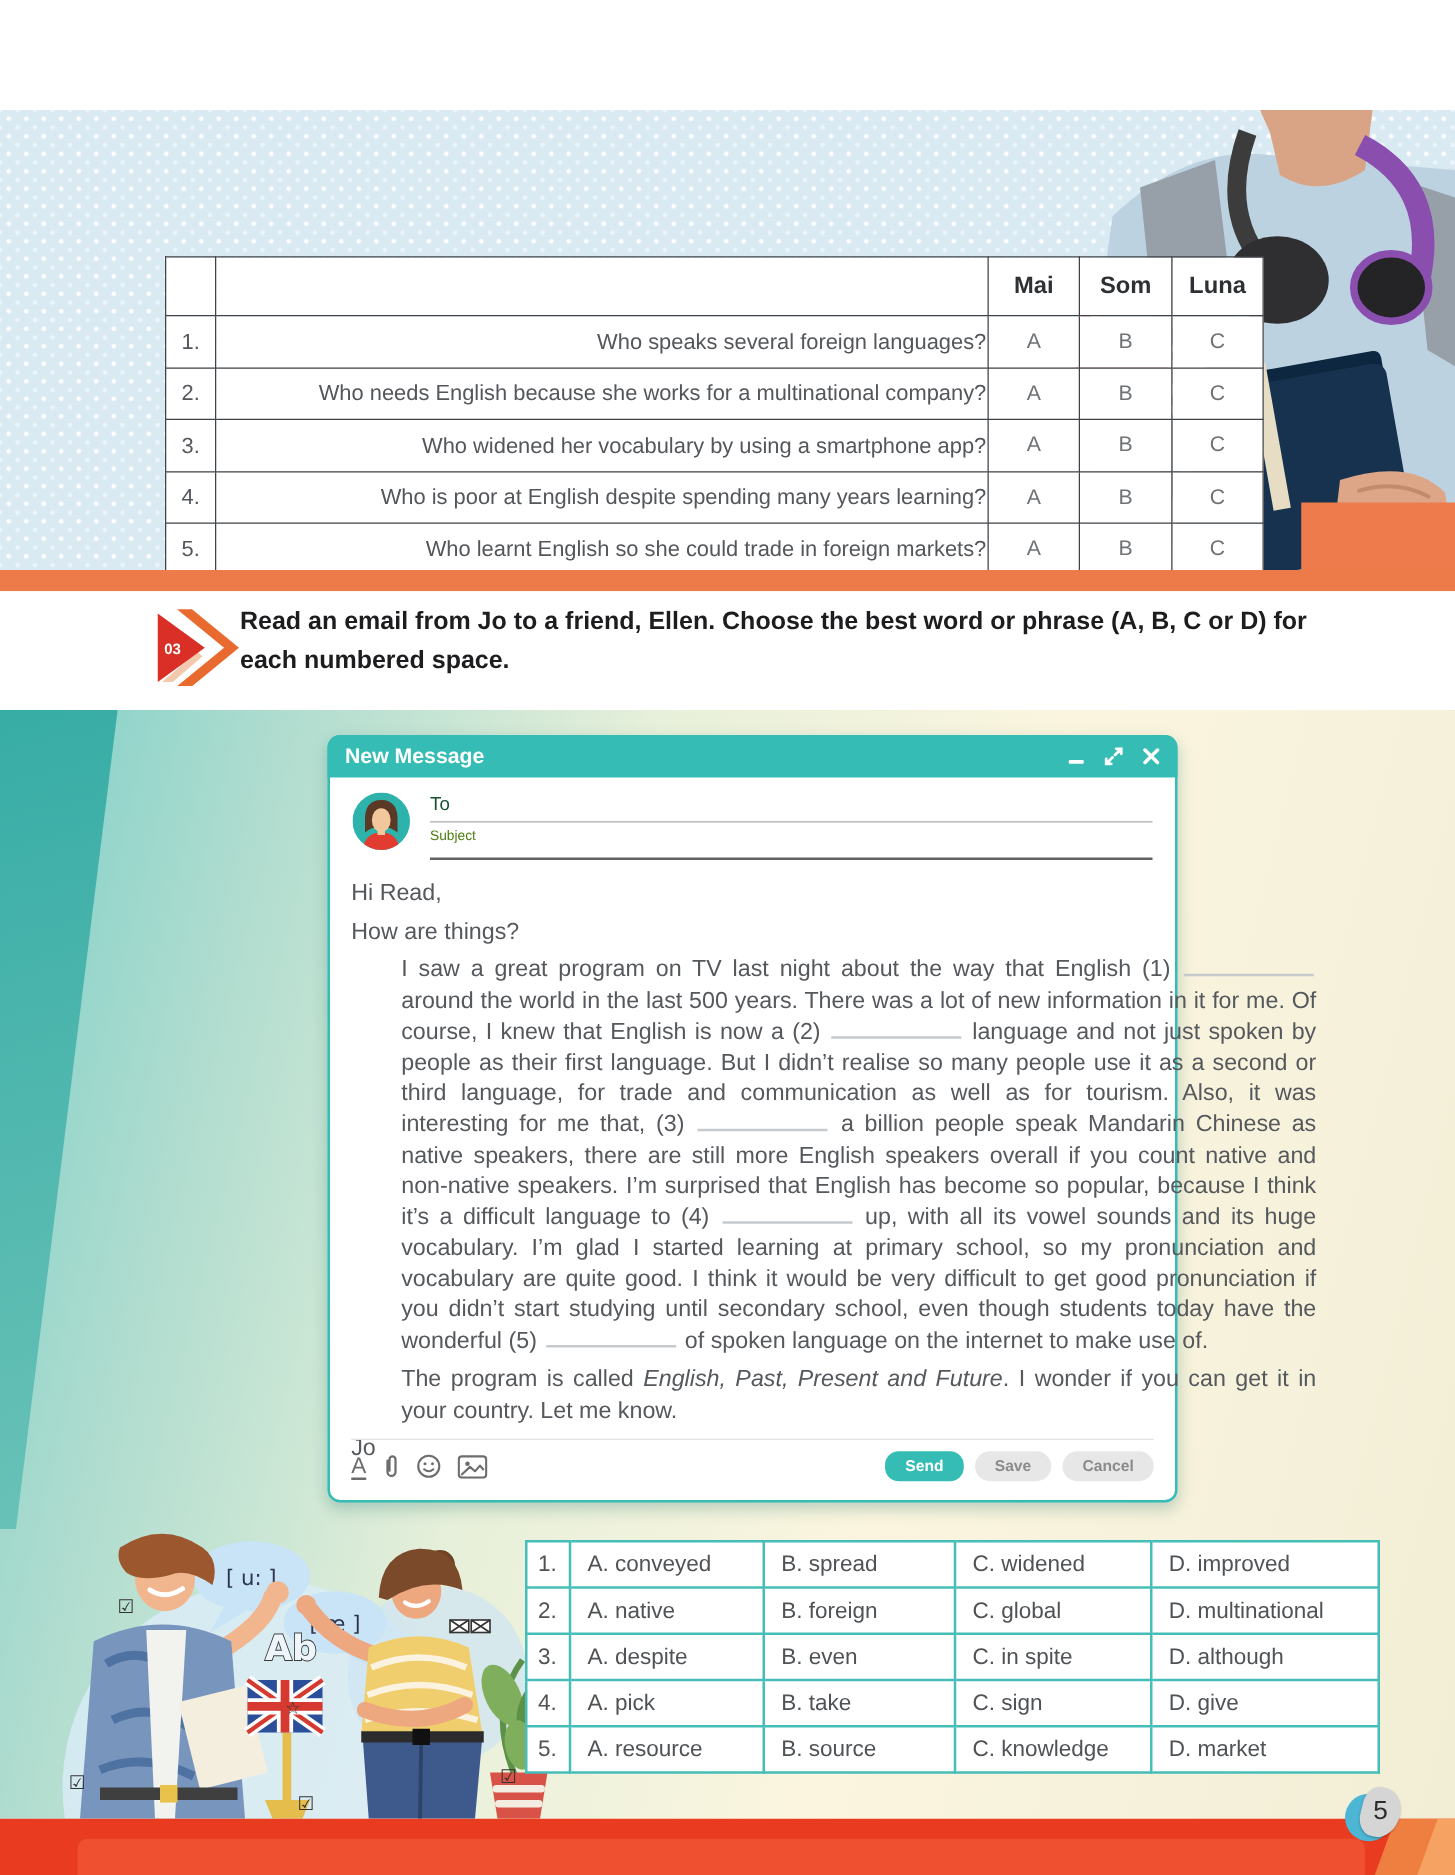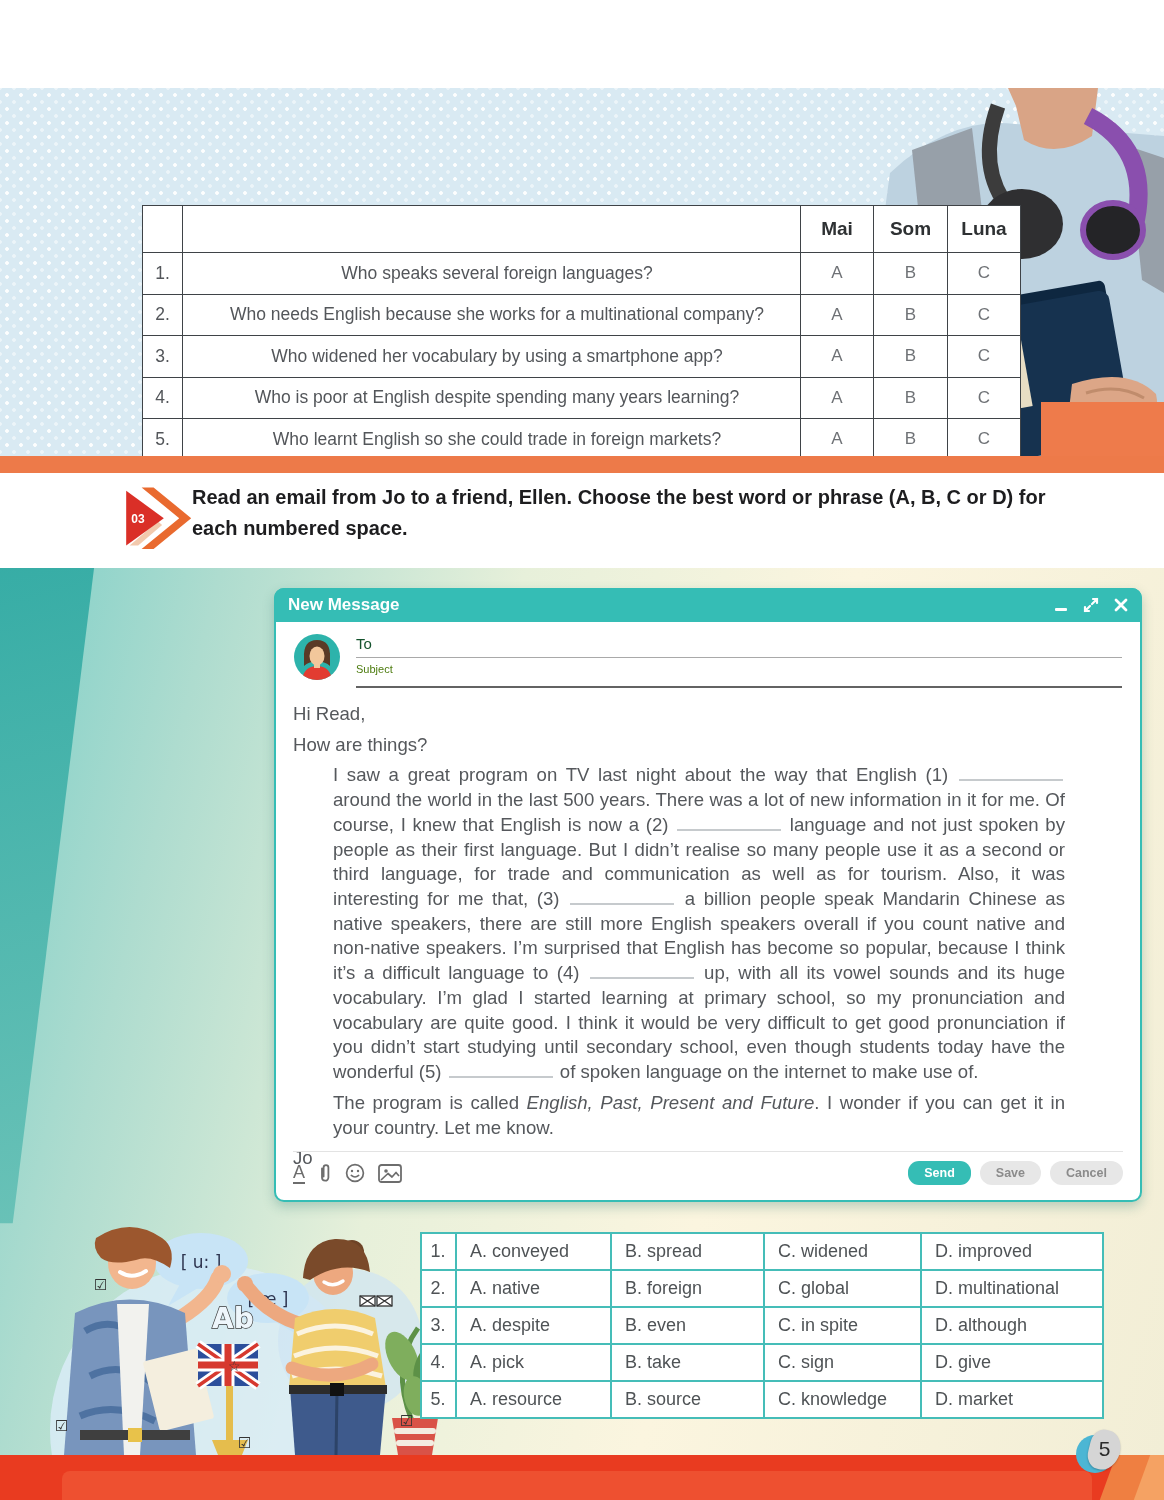--- a/index.html
+++ b/index.html
@@ -16,43 +16,43 @@
   .banner .line{position:absolute;left:0;right:0;top:70px;height:5px;background:#fff;}
 
   
   .photo-section{position:absolute;top:88px;left:0;width:1164px;height:368px;background-color:#d9eaf3;
       background-image:radial-gradient(rgba(255,255,255,.95) 1.5px, rgba(255,255,255,0) 2.2px),
                        radial-gradient(rgba(255,255,255,.5) 1.5px, rgba(255,255,255,0) 2.2px);
       background-size:14px 14px;background-position:0 0,7px 7px;}
   .student-photo{position:absolute;right:0;top:0;}
   .orange-corner{position:absolute;right:0;top:314px;width:123px;height:54px;background:#ee7b4b;}
 
-  .match-table{position:absolute;left:142px;top:117px;border-collapse:collapse;table-layout:fixed;width:878px;}
+  .match-table{position:absolute;left:132px;top:117px;border-collapse:collapse;table-layout:fixed;width:878px;}
   .match-table th,.match-table td{border:1.6px solid #3f4347;background:#fff;box-sizing:border-box;}
   .match-table thead th{height:47px;font-size:19px;color:#2e3133;font-weight:bold;}
   .match-table td{height:41.5px;font-size:17.5px;color:#53565a;}
   .match-table td.qnum{text-align:center;}
-  .match-table td.question{padding-left:12px;text-align:center;}
+  .match-table td.question{padding-left:12px;text-align:right;}
   .match-table td.choice{text-align:center;color:#6f7276;font-size:17px;}
 
   
   .orange-strip{position:absolute;top:456px;left:0;width:1164px;height:17px;background:#ed7a49;}
   .instruction-section{position:absolute;top:473px;left:0;width:1164px;height:95px;background:#fff;}
   .ex-badge{position:absolute;left:121px;top:11px;}
   .ex-text{position:absolute;left:192px;top:9px;width:900px;margin:0;font-size:20px;font-weight:bold;
            color:#1d1d1f;line-height:1.55;}
 
   
   .main-section{position:absolute;top:568px;left:0;width:1164px;height:887px;
       background:linear-gradient(104deg,#7ecfc8 0%,#aedccf 16%,#e7f0da 38%,#fbf5df 62%,#f2eed6 100%);}
   .left-wedge{position:absolute;left:0;top:0;width:98px;height:780px;background:linear-gradient(#2fa9a2,#6cc3b8);
       clip-path:polygon(0 0,96% 0,13% 84%,0 84%);opacity:.9;}
 
   
-  .email-window{position:absolute;left:274px;top:20px;width:868px;height:614px;background:#fff;
+  .email-window{position:absolute;left:262px;top:20px;width:680px;height:614px;background:#fff;
       border:2px solid #35bdb5;border-radius:10px;box-shadow:0 5px 12px rgba(30,110,105,.28);box-sizing:border-box;}
   .titlebar{position:absolute;left:-2px;right:-2px;top:-2px;height:34px;background:#35bdb5;
       border-radius:10px 10px 0 0;display:flex;align-items:center;padding:0 14px;box-sizing:border-box;}
   .titlebar .title{color:#fff;font-weight:bold;font-size:17px;}
   .tb-icons{margin-left:auto;display:flex;gap:15px;align-items:center;}
   .tb-icons svg{display:block;cursor:pointer;}
 
   .avatar{position:absolute;left:18px;top:44px;}
   .to-label{position:absolute;left:80px;top:45px;font-size:15px;color:#14532d;}
   .to-line{position:absolute;left:80px;right:18px;top:67px;border-bottom:1.5px solid #a9a9a9;}

